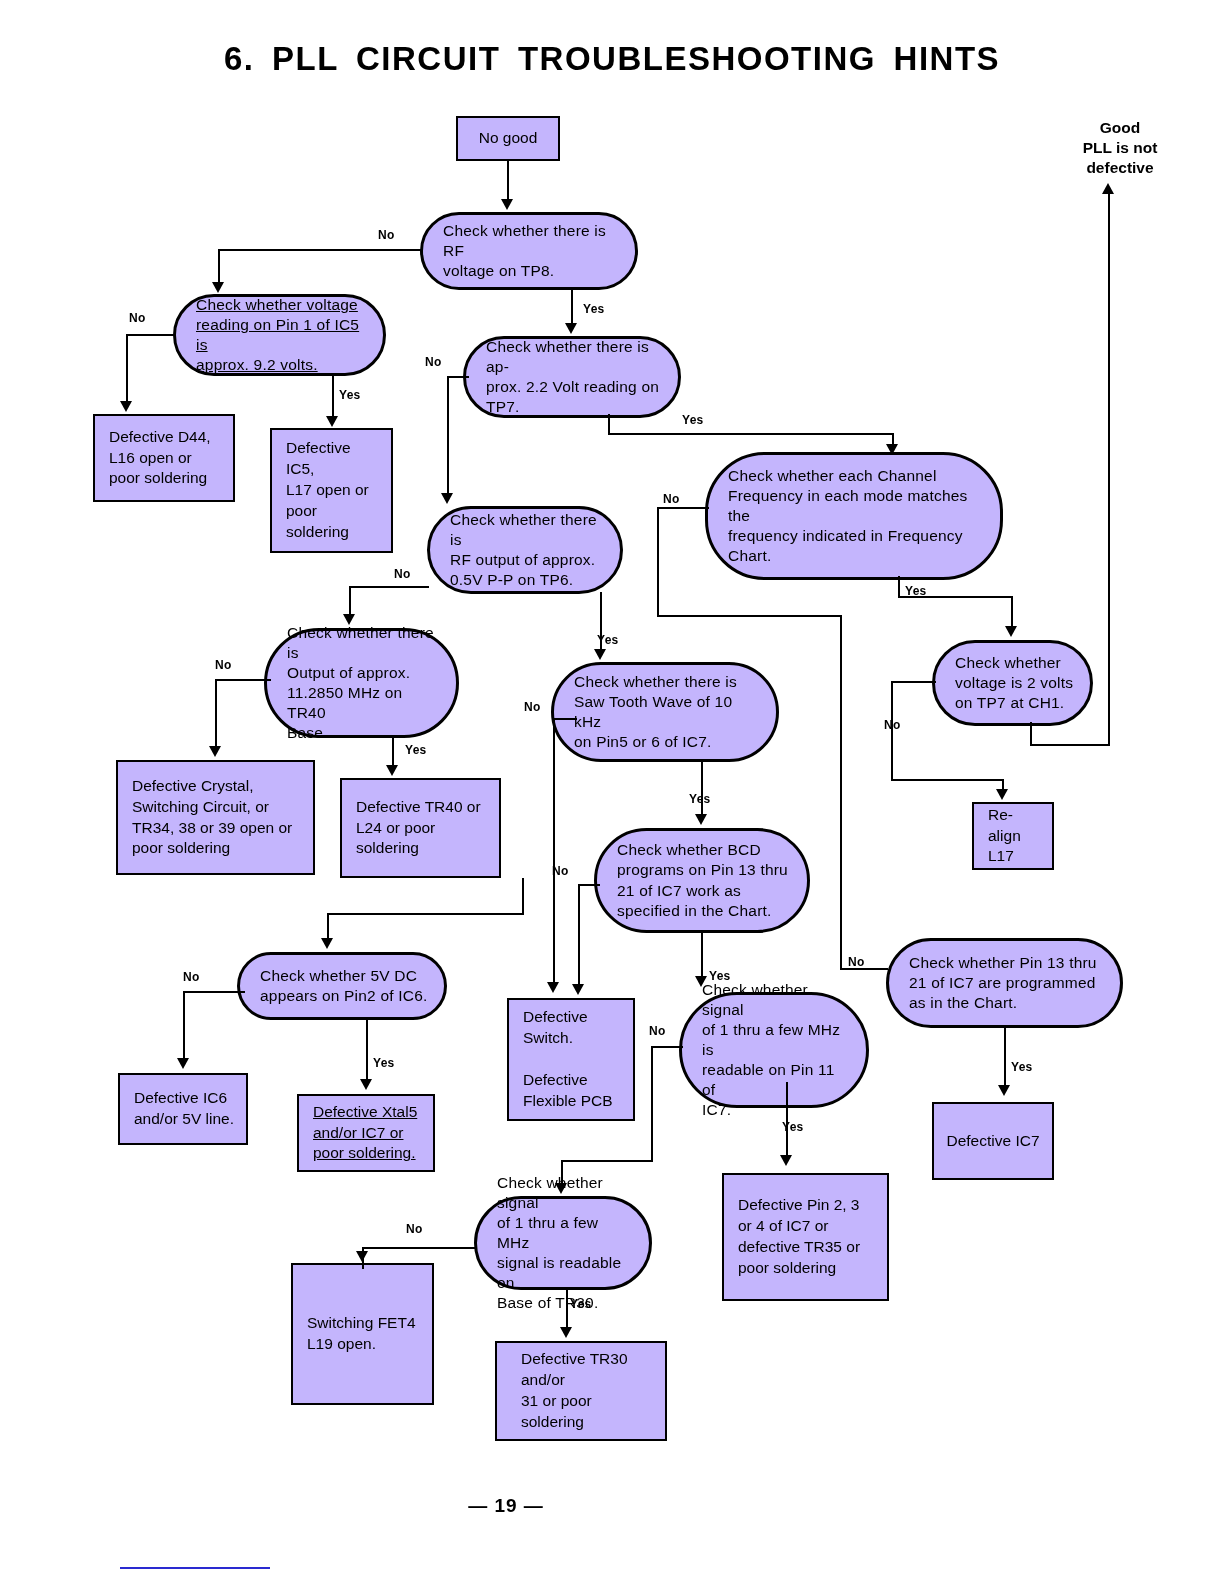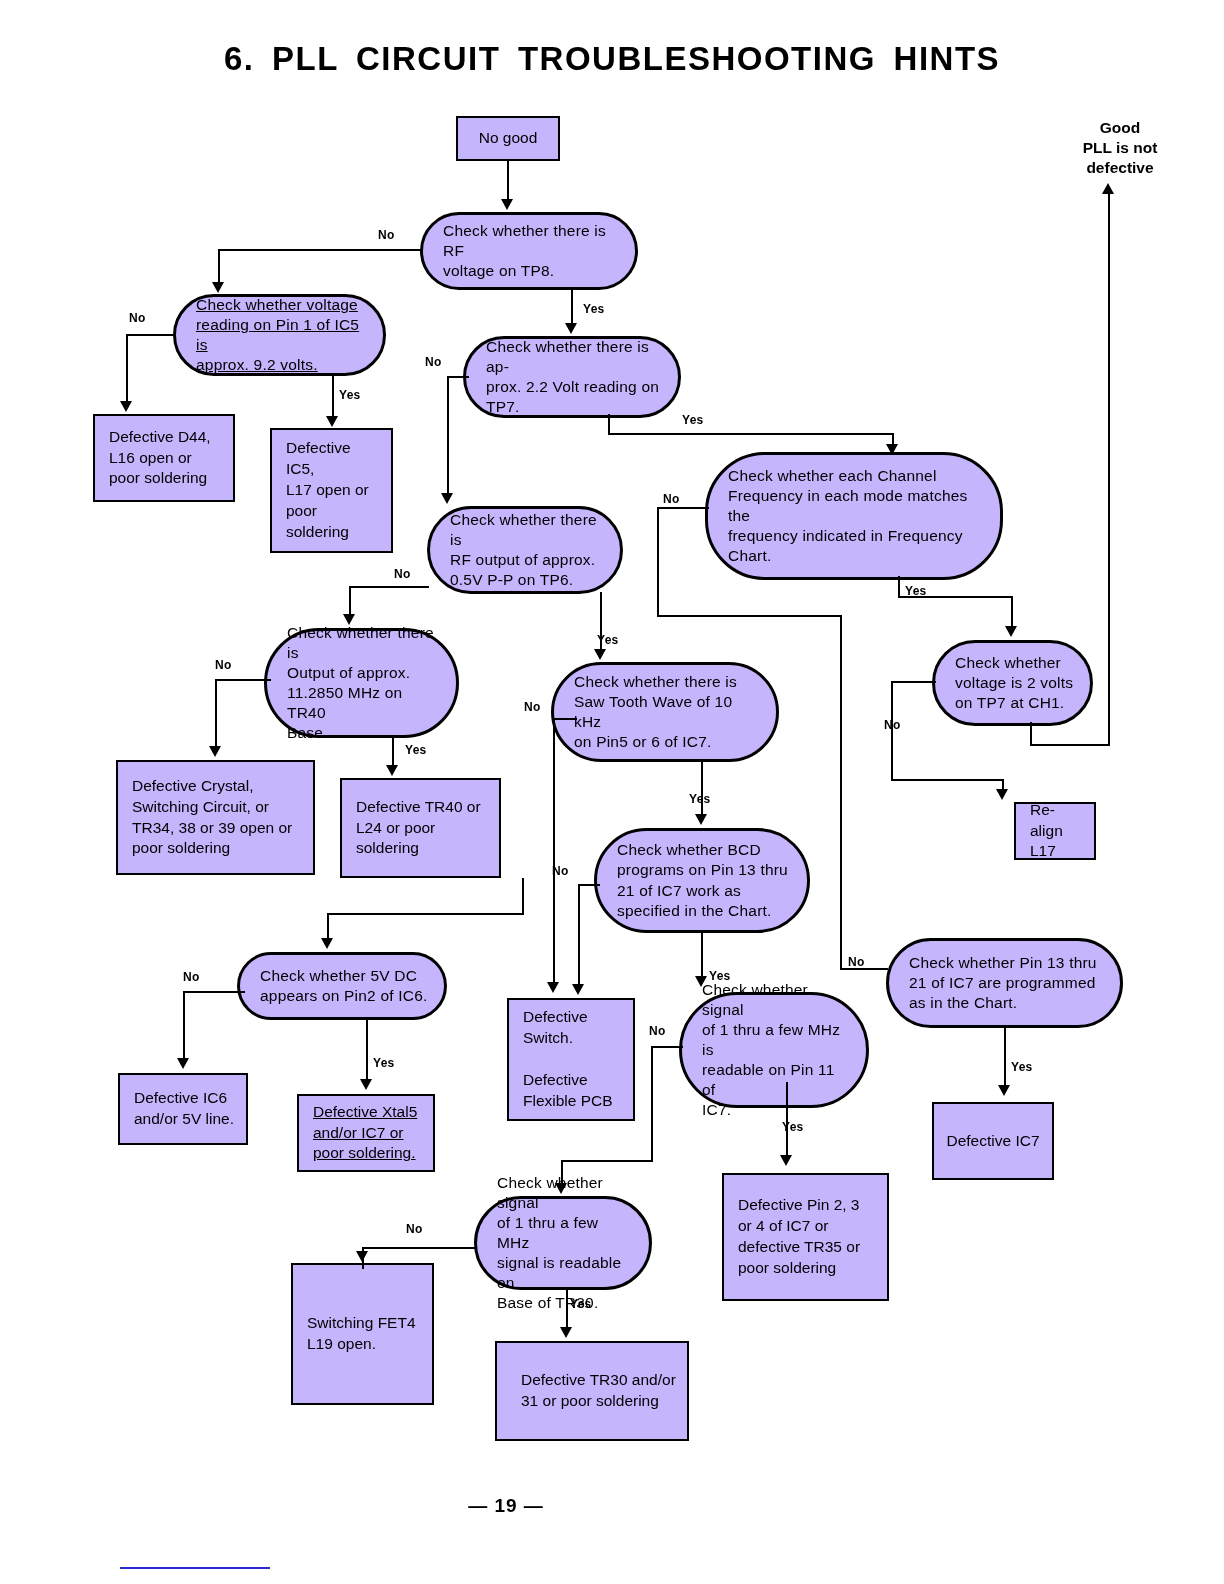--- a/index.html
+++ b/index.html
@@ -132,21 +132,21 @@
 TR34, 38 or 39 open or
 poor soldering</span>
   </div>
 
   <div class="node box" style="left:340px;top:778px;width:161px;height:100px;">
     <span class="t">Defective TR40 or
 L24 or poor
 soldering</span>
   </div>
 
-  <div class="node box" style="left:1014px;top:802px;width:82px;height:58px;">
+  <div class="node box" style="left:972px;top:802px;width:82px;height:68px;">
     <span class="t">Re-align
 L17</span>
   </div>
 
   <div class="node dec" style="left:594px;top:828px;width:216px;height:105px;">
     <span class="t">Check whether BCD
 programs on Pin 13 thru
 21 of IC7 work as
 specified in the Chart.</span>
   </div>
@@ -204,21 +204,21 @@
 of 1 thru a few MHz
 signal is readable on
 Base of TR30.</span>
   </div>
 
   <div class="node box" style="left:291px;top:1263px;width:143px;height:142px;">
     <span class="t">Switching FET4
 L19 open.</span>
   </div>
 
-  <div class="node box" style="left:495px;top:1341px;width:194px;height:100px;padding-left:24px;">
+  <div class="node box" style="left:495px;top:1341px;width:172px;height:100px;padding-left:24px;">
     <span class="t">Defective TR30 and/or
 31 or poor soldering</span>
   </div>
 
   <div class="ln vl" style="left:507px;top:161px;height:42px;"></div>
   <div class="arrow down" style="left:501px;top:199px;"></div>
 
   <div class="ln hl" style="left:218px;top:249px;width:204px;"></div>
   <div class="ln vl" style="left:218px;top:249px;height:37px;"></div>
   <div class="arrow down" style="left:212px;top:282px;"></div>

